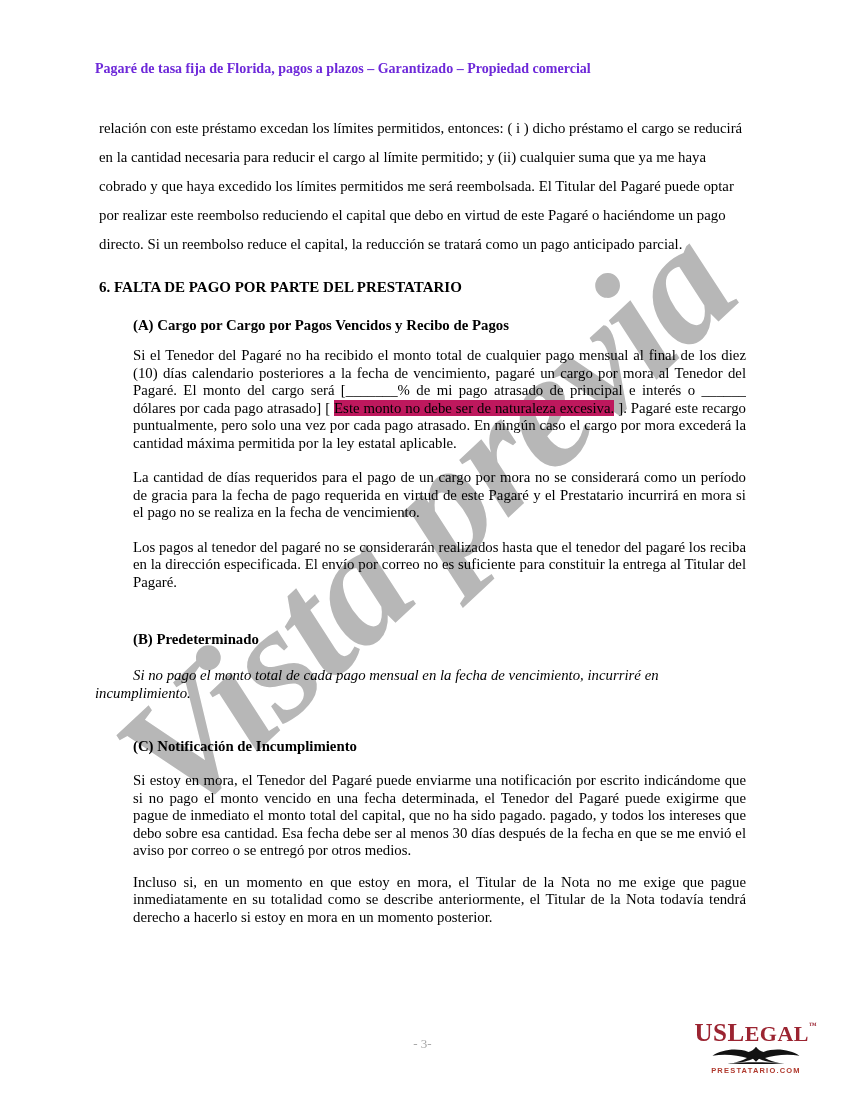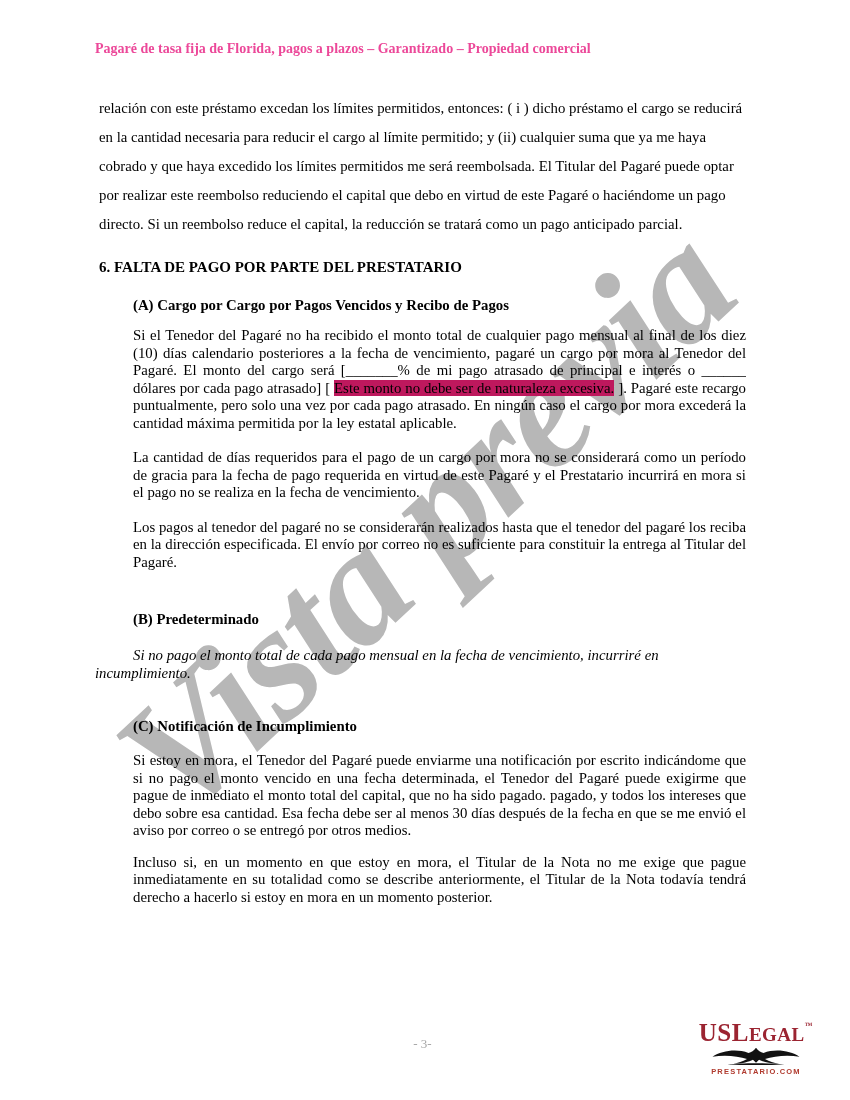--- a/index.html
+++ b/index.html
@@ -27,24 +27,24 @@
     user-select:none;
   }
   
   .content {
     position:absolute;
     left:95px; top:0;
     width:655px;
     z-index:1;
   }
   .doc-header {
-    margin-top:40px;
+    margin-top:60px;
     font-size:14px;
     font-weight:bold;
-    color:#ec4899;
+    color:#6d28d9;
     line-height:17px;
   }
   p { margin:4px; }
   .intro {
     margin-top:37px;
     font-size:14.8px;
     line-height:29px;
     text-align:left;
   }
   .h-section {
@@ -102,21 +102,21 @@
   }
   .logo-word {
     font-family:"Liberation Serif", serif;
     color:#9b2431;
     font-weight:bold;
     font-size:25px;
     line-height:24px;
     letter-spacing:0.5px;
     white-space:nowrap;
   }
-  .logo-word .sc { font-size:19px; }
+  .logo-word .sc { font-size:22px; }
   .logo-word .tm {
     font-size:8px;
     vertical-align:top;
     line-height:10px;
   }
   .eagle-wrap { margin-top:0px; line-height:0; }
   .logo-site {
     margin-top:2px;
     font-family:"Liberation Sans", sans-serif;
     font-weight:bold;

